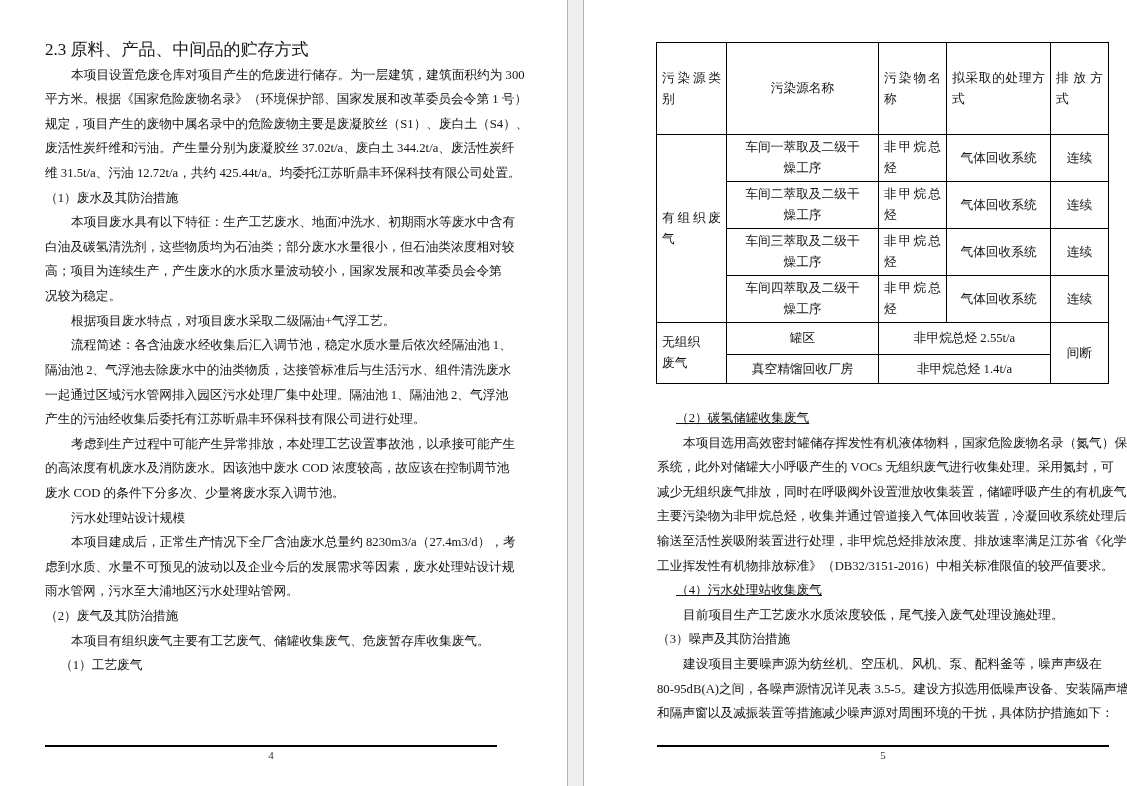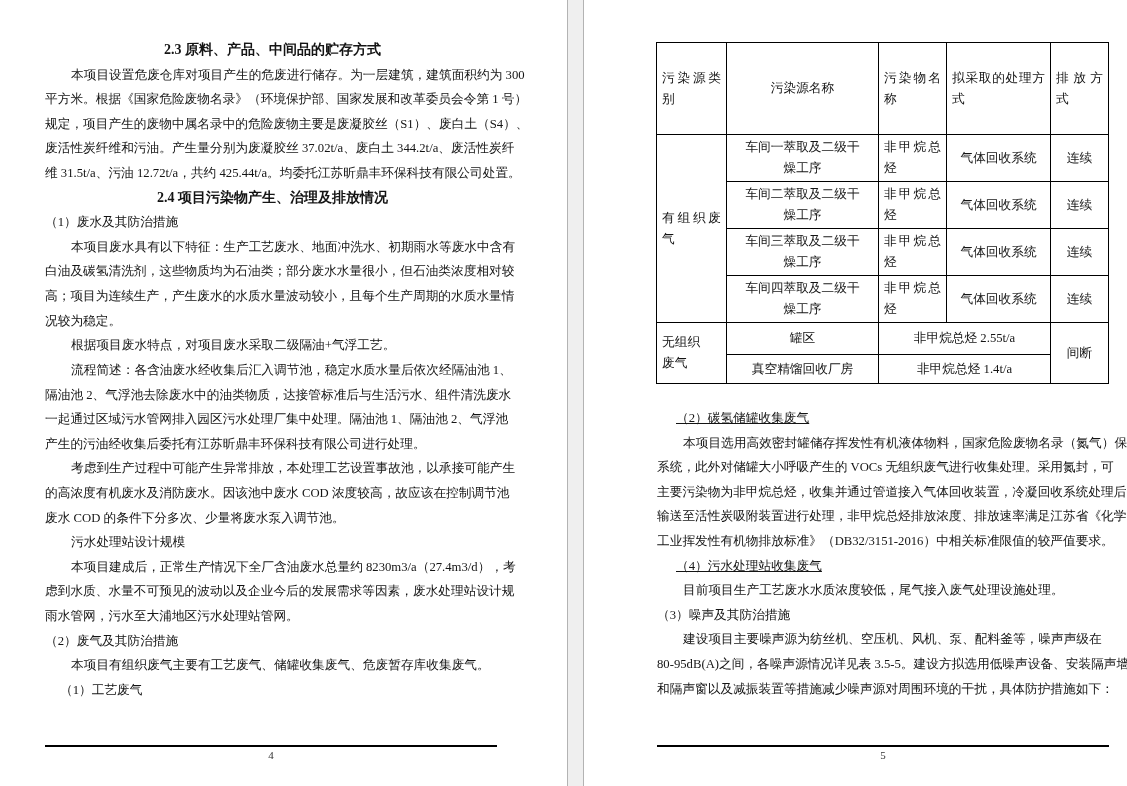--- a/index.html
+++ b/index.html
@@ -12,21 +12,21 @@
   .page{position:absolute;top:0;height:786px;background:#ffffff;}
   .page-left{left:0;width:567px;border-right:1px solid #b3b3b3;}
   .page-right{left:583px;width:544px;border-left:1px solid #b3b3b3;}
 
   .content{position:absolute;font-size:12.7px;}
   .content-left{left:45px;top:38px;width:455px;}
   .content-right{left:73px;top:406px;width:452px;}
 
   .block{margin:0;}
   .line{height:24.62px;line-height:24.62px;white-space:nowrap;text-align:left;}
-  .blk-h .line{font-weight:bold;font-size:14px;text-align:center;}
+  .blk-h .line{font-weight:normal;font-size:17px;}
   .blk-body .line.first{padding-left:26px;}
   .blk-sub0 .line.first{padding-left:0;}
   .blk-sub1 .line.first{padding-left:15px;}
   .blk-sub15 .line.first{padding-left:19px;text-decoration:underline;}
 
   table.pollution{
     position:absolute;left:72px;top:42px;width:452px;
     border-collapse:collapse;table-layout:fixed;
   }
   table.pollution td{
@@ -59,30 +59,27 @@
       <div class="block blk-h">
         <div class="line first">2.3 原料、产品、中间品的贮存方式</div>
       </div>
       <div class="block blk-body">
         <div class="line first">本项目设置危废仓库对项目产生的危废进行储存。为一层建筑，建筑面积约为 300</div>
         <div class="line">平方米。根据《国家危险废物名录》（环境保护部、国家发展和改革委员会令第 1 号）</div>
         <div class="line">规定，项目产生的废物中属名录中的危险废物主要是废凝胶丝（S1）、废白土（S4）、</div>
         <div class="line">废活性炭纤维和污油。产生量分别为废凝胶丝 37.02t/a、废白土 344.2t/a、废活性炭纤</div>
         <div class="line">维 31.5t/a、污油 12.72t/a，共约 425.44t/a。均委托江苏昕鼎丰环保科技有限公司处置。</div>
       </div>
-      <div class="block blk-h">
-        <div class="line first">2.4 项目污染物产生、治理及排放情况</div>
-      </div>
       <div class="block blk-sub0">
         <div class="line first">（1）废水及其防治措施</div>
       </div>
       <div class="block blk-body">
         <div class="line first">本项目废水具有以下特征：生产工艺废水、地面冲洗水、初期雨水等废水中含有</div>
         <div class="line">白油及碳氢清洗剂，这些物质均为石油类；部分废水水量很小，但石油类浓度相对较</div>
-        <div class="line">高；项目为连续生产，产生废水的水质水量波动较小，且每个生产周期的水质水量情</div>
+        <div class="line">高；项目为连续生产，产生废水的水质水量波动较小，国家发展和改革委员会令第</div>
         <div class="line">况较为稳定。</div>
       </div>
       <div class="block blk-body">
         <div class="line first">根据项目废水特点，对项目废水采取二级隔油+气浮工艺。</div>
       </div>
       <div class="block blk-body">
         <div class="line first">流程简述：各含油废水经收集后汇入调节池，稳定水质水量后依次经隔油池 1、</div>
         <div class="line">隔油池 2、气浮池去除废水中的油类物质，达接管标准后与生活污水、组件清洗废水</div>
         <div class="line">一起通过区域污水管网排入园区污水处理厂集中处理。隔油池 1、隔油池 2、气浮池</div>
         <div class="line">产生的污油经收集后委托有江苏昕鼎丰环保科技有限公司进行处理。</div>
@@ -249,20 +246,21 @@
         </tr>
       </tbody>
   </table>
   <div class="content content-right" id="right-content">
       <div class="block blk-sub15">
         <div class="line first">（2）碳氢储罐收集废气</div>
       </div>
       <div class="block blk-body">
         <div class="line first">本项目选用高效密封罐储存挥发性有机液体物料，国家危险废物名录（氮气）保护</div>
         <div class="line">系统，此外对储罐大小呼吸产生的 VOCs 无组织废气进行收集处理。采用氮封，可</div>
+        <div class="line">减少无组织废气排放，同时在呼吸阀外设置泄放收集装置，储罐呼吸产生的有机废气</div>
         <div class="line">主要污染物为非甲烷总烃，收集并通过管道接入气体回收装置，冷凝回收系统处理后，</div>
         <div class="line">输送至活性炭吸附装置进行处理，非甲烷总烃排放浓度、排放速率满足江苏省《化学</div>
         <div class="line">工业挥发性有机物排放标准》（DB32/3151-2016）中相关标准限值的较严值要求。</div>
       </div>
       <div class="block blk-sub15">
         <div class="line first">（4）污水处理站收集废气</div>
       </div>
       <div class="block blk-body">
         <div class="line first">目前项目生产工艺废水水质浓度较低，尾气接入废气处理设施处理。</div>
       </div>

